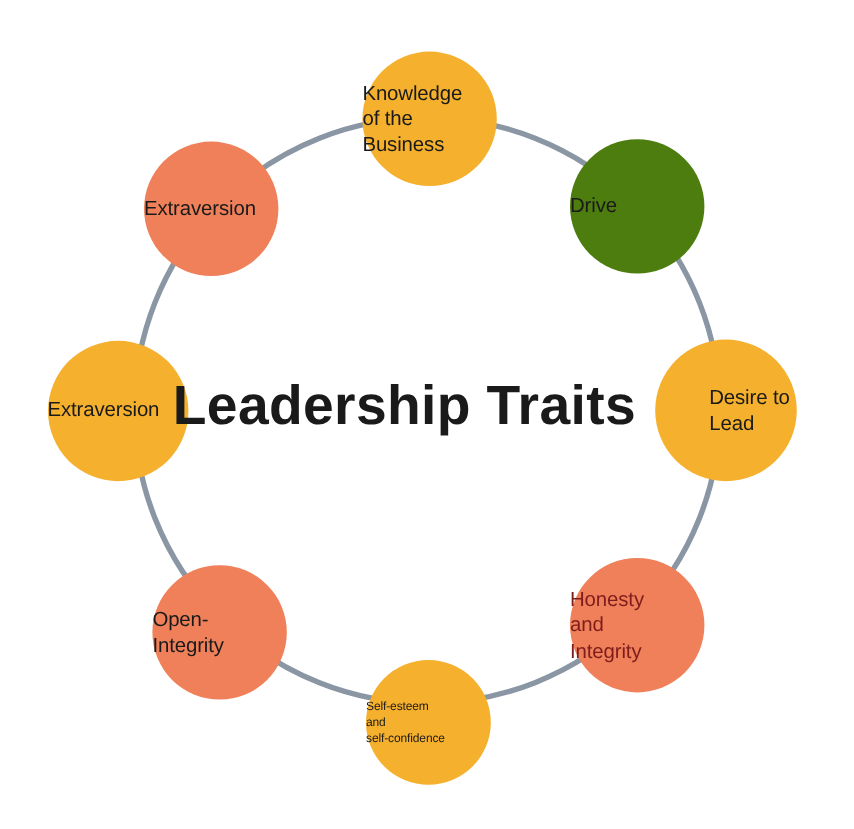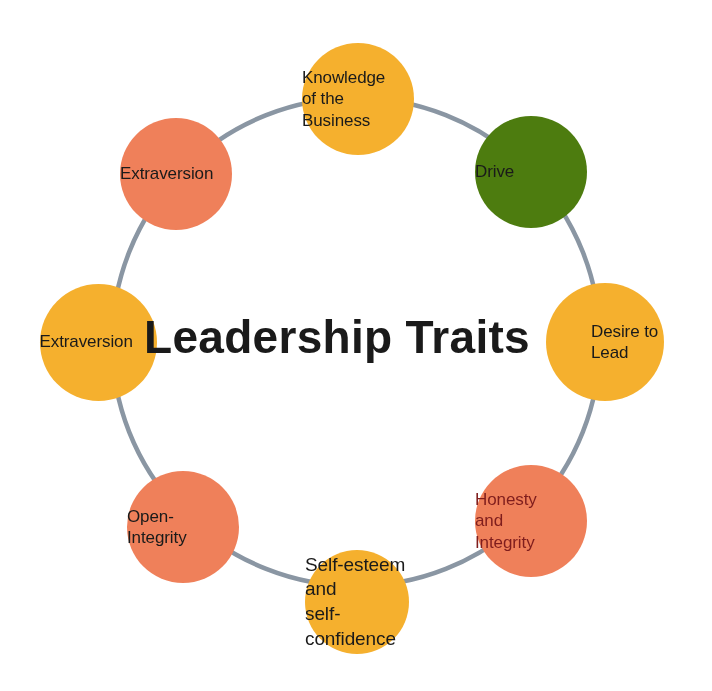--- a/index.html
+++ b/index.html
@@ -39,21 +39,21 @@
     color: #1a1a1a;
     font-family: "Liberation Sans", sans-serif;
     font-weight: 400;
     font-size: 17px;
     line-height: 1.26;
     letter-spacing: -0.1px;
     white-space: pre-line;
     pointer-events: none;
   }
   .node-label.small {
-    font-size: 19px;
+    font-size: 10px;
     line-height: 1.3;
   }
   #center-title {
     position: absolute;
     left: 0;
     width: 588px;
     text-align: center;
     color: #111111;
     font-family: "Liberation Sans", sans-serif;
     font-weight: 700;

